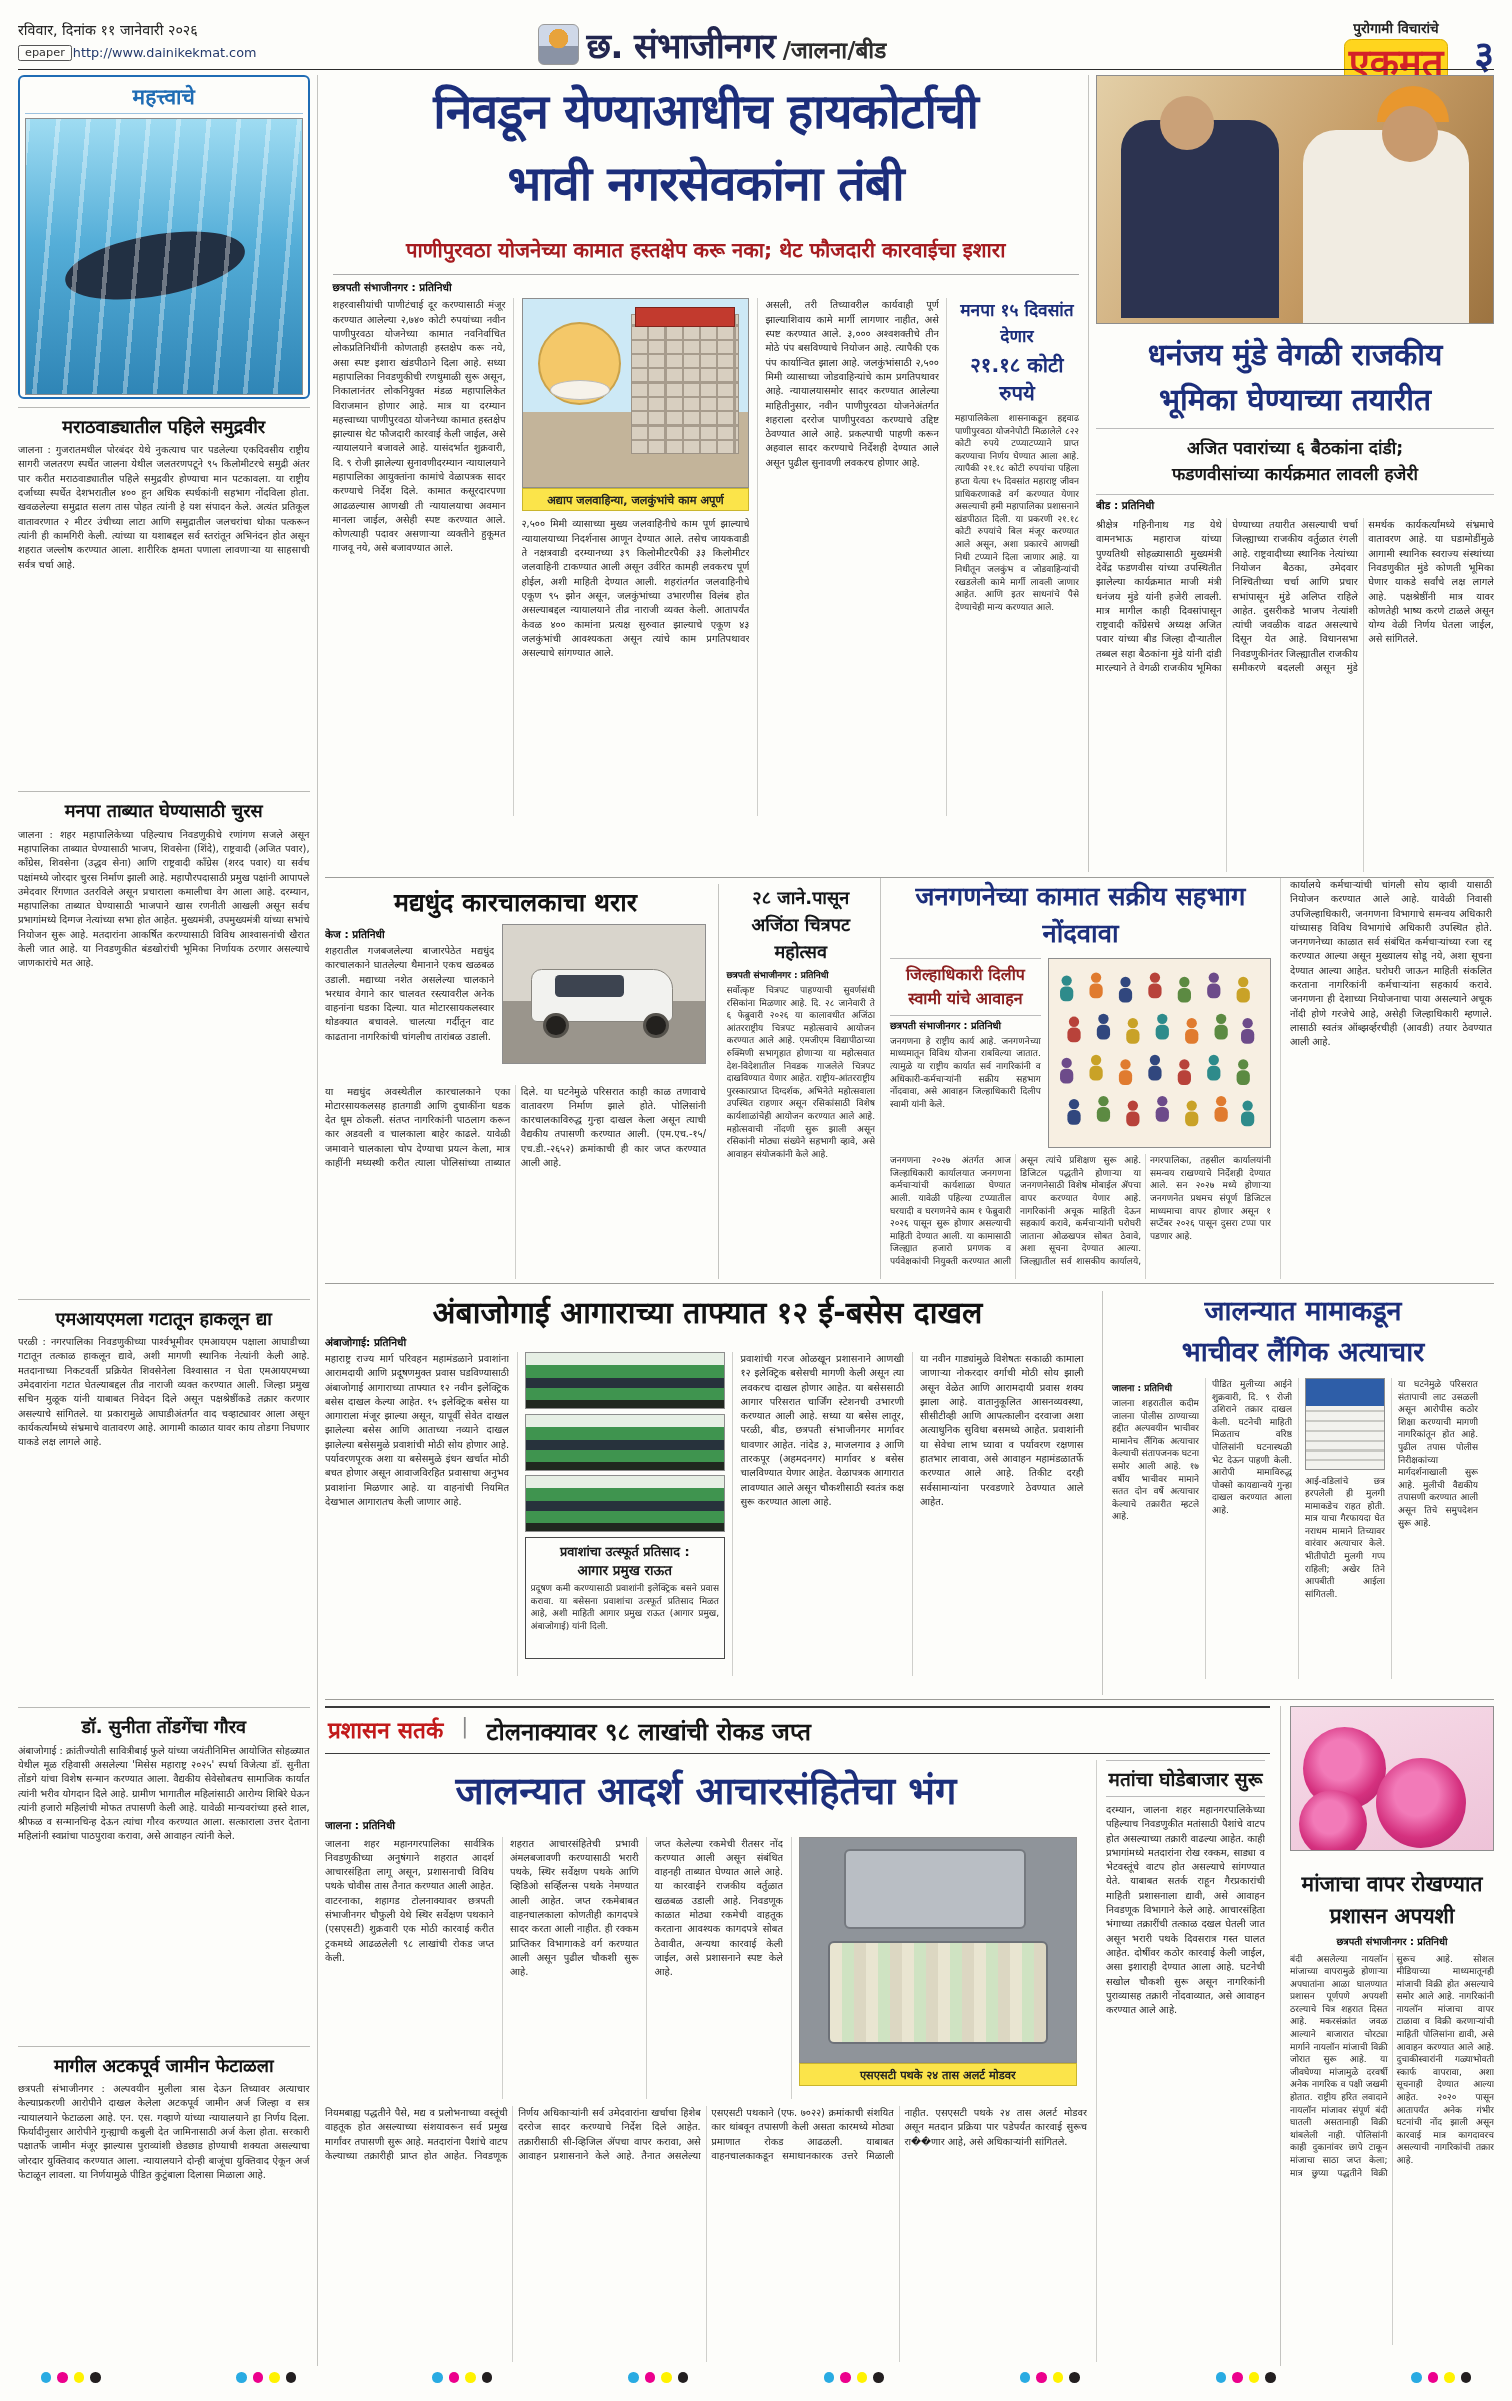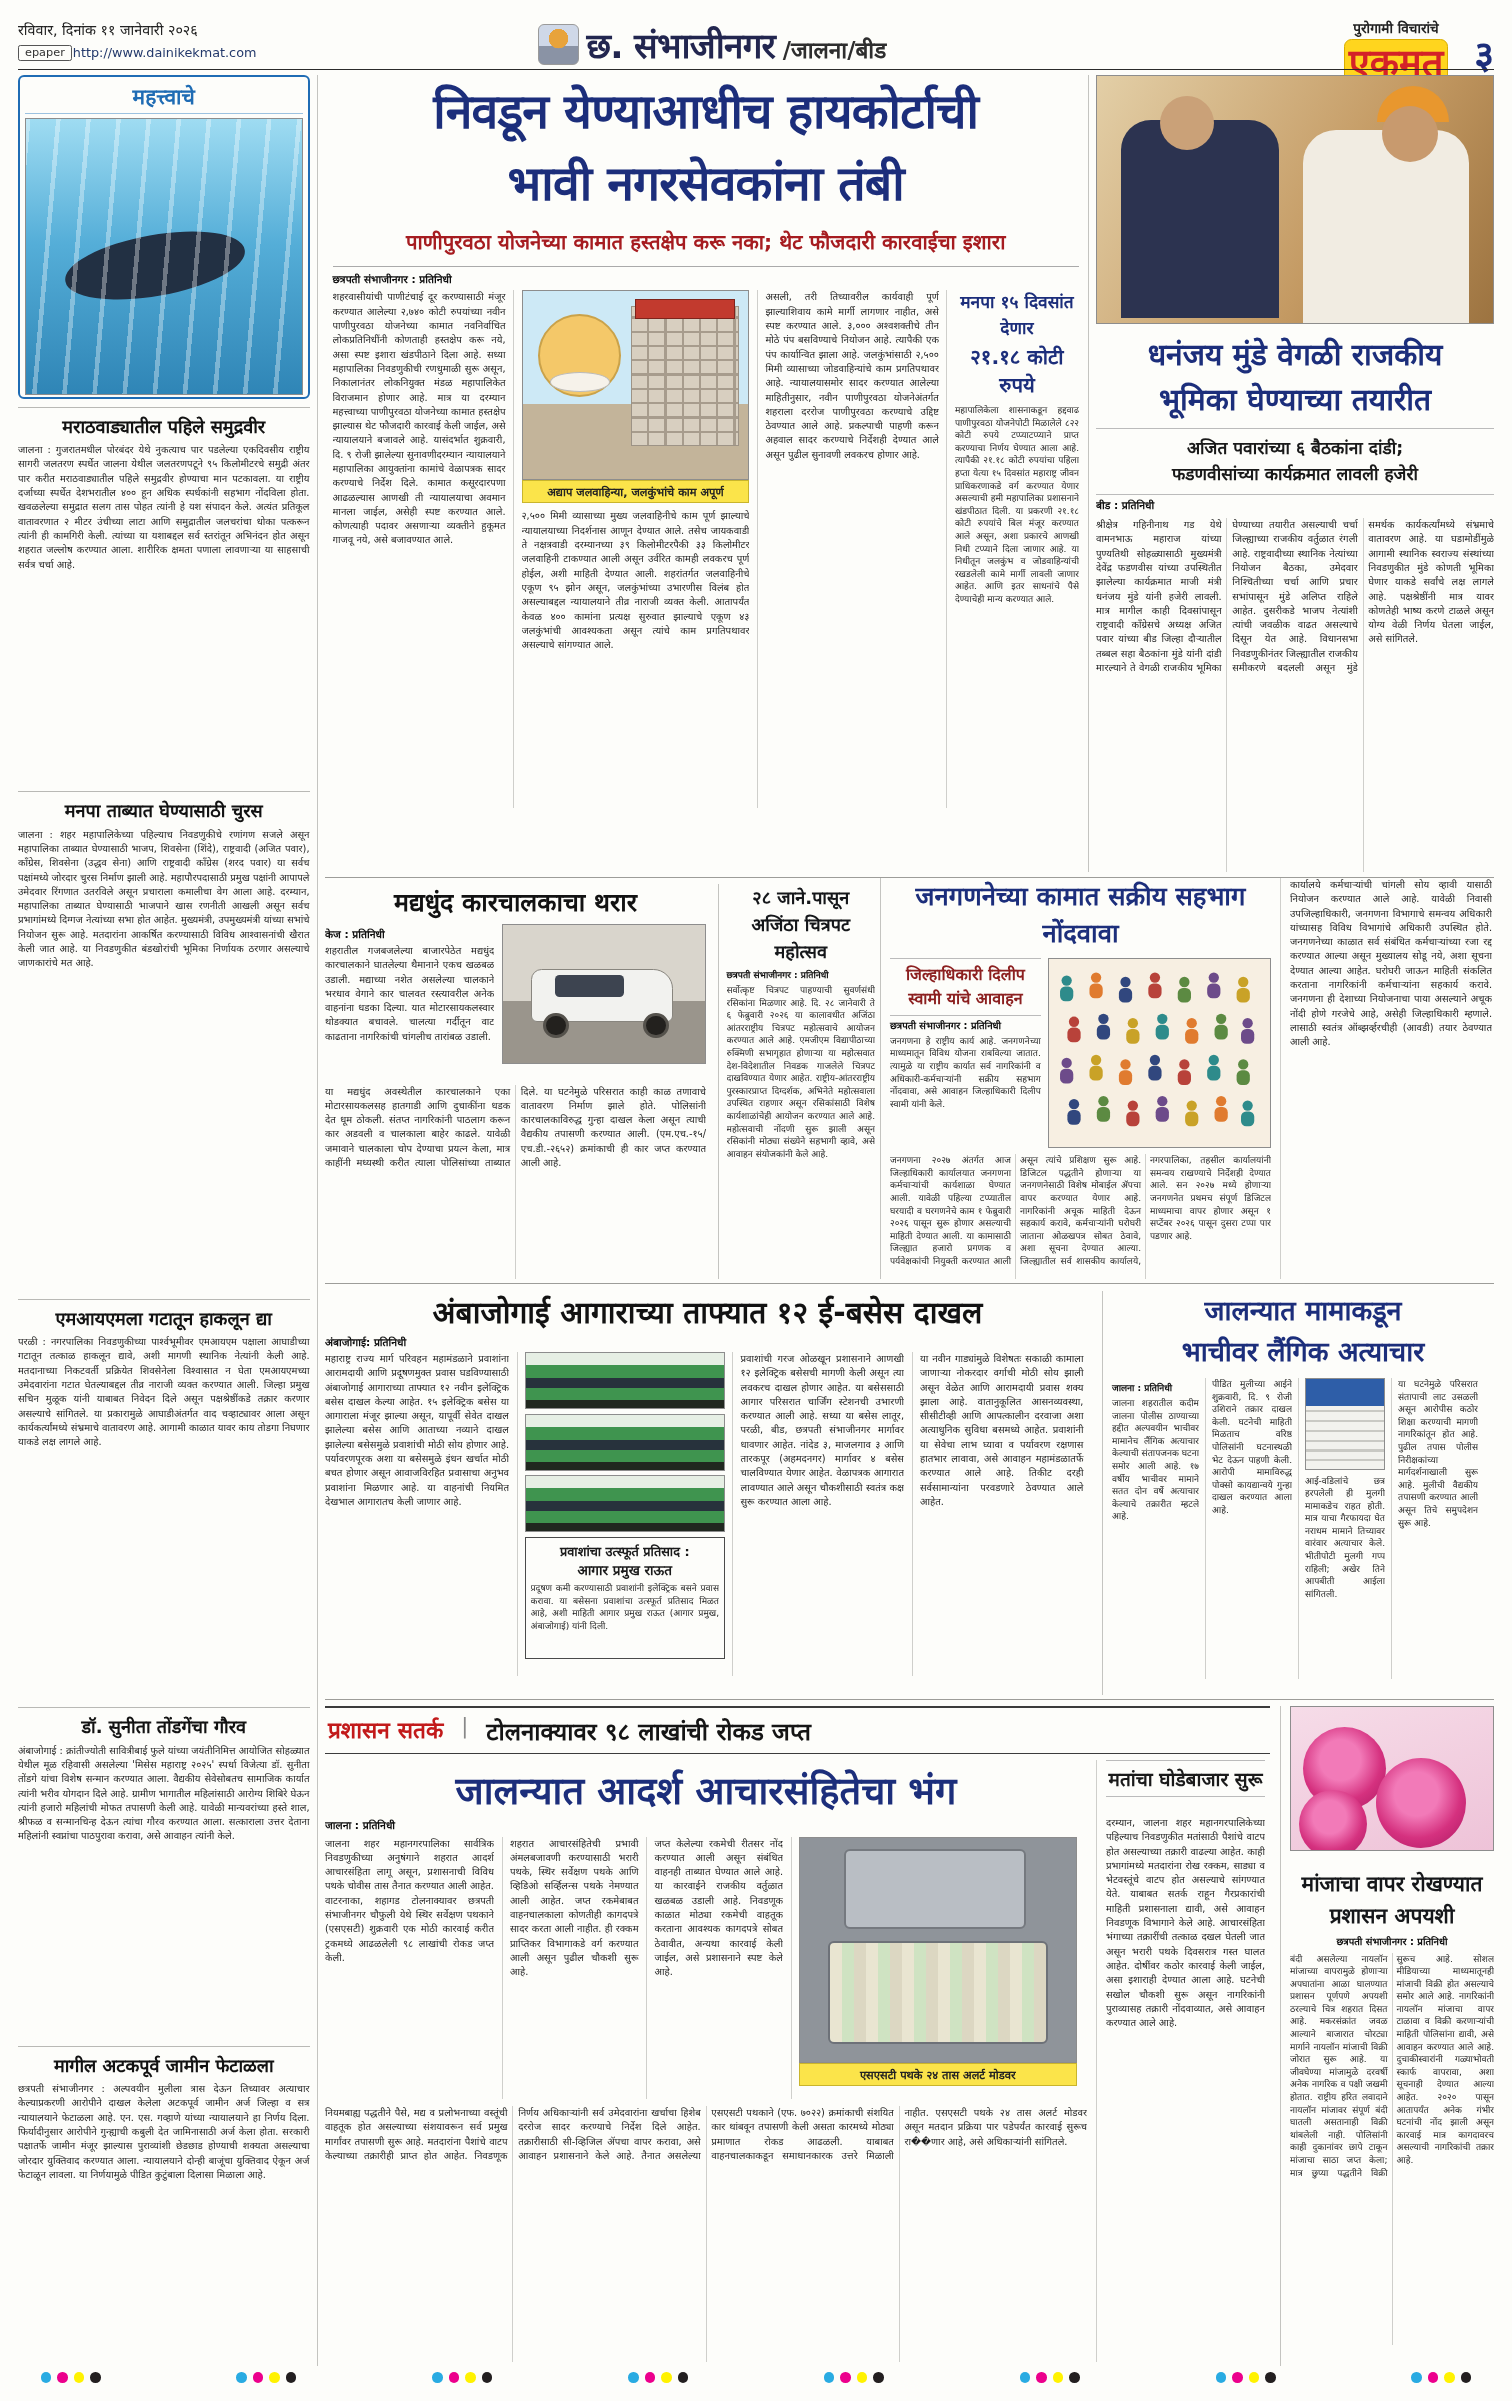--- a/index.html
+++ b/index.html
@@ -37,21 +37,21 @@
   .imp-title{color:#1f6cb4;font-size:21px;font-weight:700;text-align:center;border-bottom:0.8px solid #9cc2e0;padding-bottom:3px;margin-bottom:4.5px}
   .swimmer{height:277px;background:linear-gradient(180deg,#9fdcf2 0%,#55aed8 45%,#2f85b6 100%)}
   .swimmer::before{content:"";position:absolute;left:14%;top:42%;width:66%;height:22%;background:#223043;border-radius:50%;transform:rotate(-10deg)}
   .swimmer::after{content:"";position:absolute;left:0;top:0;width:100%;height:100%;
      background:repeating-linear-gradient(95deg,rgba(255,255,255,.35) 0 4.5px,transparent 4.5px 30px)}
   .lc-art{border-top:0.8px solid #b9b9b5;margin-top:7.5px;padding-top:6px;overflow:hidden}
   .lc-head{font-size:18px;font-weight:700;text-align:center;color:#121212;margin-bottom:4.5px;line-height:1.4}
   
   .main-art{position:absolute;left:325px;top:75px;width:764px;height:797px;border-right:0.8px solid #c4c4c0;padding:0 9px 0 7.5px;overflow:hidden}
   .main-h{font-size:48px;line-height:1.5;font-weight:700;text-align:center;letter-spacing:-0.8px}
-  .main-sub{font-size:20.3px;font-weight:700;text-align:center;margin-top:8px;line-height:1.5}
+  .main-sub{font-size:20.3px;font-weight:700;text-align:center;margin-top:16px;line-height:1.5}
   .ma-byrow{border-top:0.8px solid #aaa;margin-top:9px;padding-top:4.5px}
   .ma-row{display:flex;margin-top:4.5px;height:518px}
   .ma-row>*+*{border-left:0.8px solid #cfcfcb;padding-left:7.5px;margin-left:7.5px}
   .w232{width:175px}.w318{width:239px}.w244{width:184px}.w178{width:134px}
   .pipeline{height:190px;background:linear-gradient(180deg,#cde9f6 0 60%,#c3b49a 60% 100%)}
   .pl-face{position:absolute;left:7%;top:12%;width:83px;height:83px;border-radius:50%;background:#f4c869;border:2.3px solid #caa24a}
   .pl-must{position:absolute;left:12%;top:43%;width:60px;height:19.6px;border-radius:50%;background:#f6f2ea;border:0.8px solid #bbb}
   .pl-bldg{position:absolute;right:4%;top:8%;width:48%;height:74%;background:#d8cfc0;border:1.5px solid #9d9386;
      background-image:repeating-linear-gradient(0deg,transparent 0 12px,#a79c8d 12px 14.3px),repeating-linear-gradient(90deg,transparent 0 15px,#a79c8d 15px 17.3px)}
   .pl-banner{position:absolute;right:6%;top:4%;width:44%;height:19.6px;background:#c23a2e;border:0.8px solid #7e241c}
@@ -121,21 +121,21 @@
   .bc-right{width:169px;border-left:0.8px solid #cfcfcb;margin-left:9px;padding-left:9px}
   .cv-h{font-size:38px;font-weight:700;text-align:center;color:#1c2e7b;margin-top:3px}
   .cv-row{display:flex;margin-top:4.5px;height:262px}
   .cv-row>*+*{border-left:0.8px solid #cfcfcb;padding-left:7.5px;margin-left:7.5px}
   .cvc1{width:169px}.cvc2{width:137px}.cvc3{width:137px}.cvph{width:286px}
   .cash{height:226px;background:linear-gradient(180deg,#8f949a 0 100%)}
   .case-lid{position:absolute;left:16%;top:5%;width:66%;height:36%;background:#b9bec4;border:2.3px solid #75797f;border-radius:6px}
   .case-base{position:absolute;left:10%;top:46%;width:80%;height:46%;border:2.3px solid #6d7178;border-radius:6px;
      background:repeating-linear-gradient(90deg,#e9e5d1 0 12px,#cfe3c2 12px 24px,#dcd7c2 24px 36px)}
   .cv-bottom{margin-top:7.5px;column-count:4;column-gap:10.5px;column-rule:0.8px solid #cfcfcb;height:256px}
-  .ht-h{font-size:19px;font-weight:700;text-align:center;border-top:0.8px solid #bbb;border-bottom:0.8px solid #bbb;padding:4.5px 0;margin-bottom:19px}
+  .ht-h{font-size:19px;font-weight:700;text-align:center;border-top:0.8px solid #bbb;border-bottom:0.8px solid #bbb;padding:4.5px 0;margin-bottom:6px}
   .manja{position:absolute;left:1280px;top:1706px;width:214px;height:660px;border-left:0.8px solid #c4c4c0;padding-left:9px;overflow:hidden}
   .manja-ph{height:145px;background:linear-gradient(160deg,#f6dce8 0,#eec3d8 100%)}
   .reel{position:absolute;border-radius:50%;background:radial-gradient(circle at 45% 40%,#f27ab8 0 30%,#d5317f 60%,#a81860 100%)}
   .r1{left:6%;top:14%;width:83px;height:83px}
   .r2{left:42%;top:36%;width:90px;height:90px}
   .r3{left:4%;top:58%;width:68px;height:68px}
   .mj-h{font-size:21px;font-weight:700;text-align:center;line-height:1.5;margin-top:18px;color:#15171a}
   .mj-body{margin-top:4.5px;column-count:2;column-gap:9px;column-rule:0.8px solid #cfcfcb;height:392px}
   
   .footer{position:absolute;left:18px;top:2372px;width:1476px;display:flex;justify-content:space-between;padding:0 22.6px}

